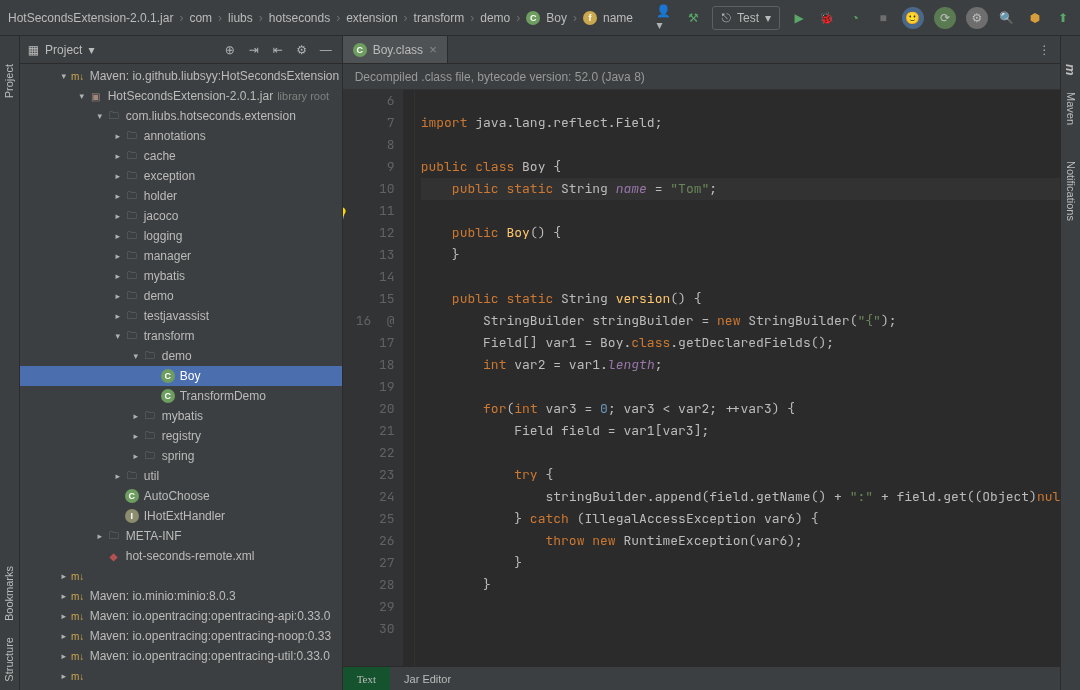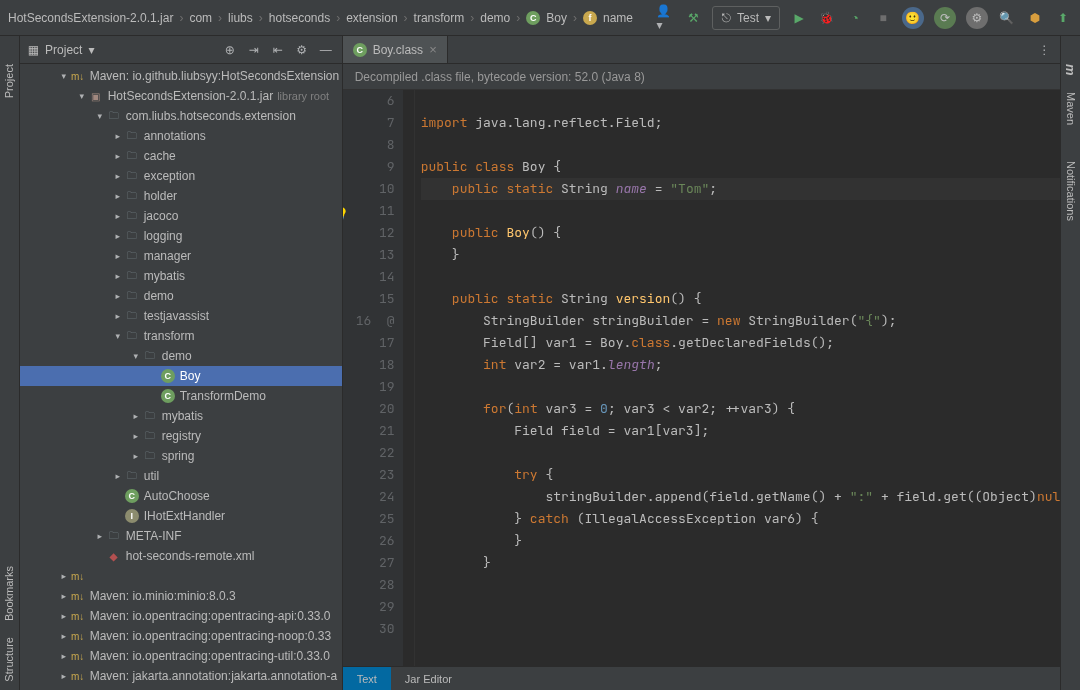--- a/index.html
+++ b/index.html
@@ -214,21 +214,21 @@
   border-top: 1px solid #2b2b2b;
 }
 .btab {
   padding: 0 14px;
   height: 100%;
   display: flex;
   align-items: center;
   cursor: pointer;
   font-size: 11px;
 }
-.btab.active { background: #0369a1; }
+.btab.active { background: #14532d; font-family: Liberation Serif, serif; }
 </style>
 </head>
 <body>
 
 <div class="navbar">
   <div class="breadcrumbs">
     <span class="bc-item">HotSecondsExtension-2.0.1.jar</span>
       <span class="bc-sep">›</span>
     <span class="bc-item">com</span>
       <span class="bc-sep">›</span>
@@ -474,21 +474,20 @@
       <div class="tree-row">
           <span class="indent" style="width:34px"></span>
           <span class="twisty">▸</span>
           <span class="tree-icon maven-icon">m↓</span>
           <span>Maven: io.opentracing:opentracing-util:0.33.0</span>
         </div>
       <div class="tree-row">
           <span class="indent" style="width:34px"></span>
           <span class="twisty">▸</span>
           <span class="tree-icon maven-icon">m↓</span>
-          <span>Maven: jakarta.annotation:jakarta.annotation-a</span>
         </div>
     </div>
   </div>
 
   <div class="editor-area">
     <div class="tabs">
       <div class="tab">
         <span class="class-round">C</span>
         <span>Boy.class</span>
         <span class="close">×</span>
@@ -545,20 +544,21 @@
         <div class="code-line">        StringBuilder stringBuilder = <span class="kw">new</span> StringBuilder(<span class="str">"{"</span>);</div>
         <div class="code-line">        Field[] var1 = Boy.<span class="kw">class</span>.getDeclaredFields();</div>
         <div class="code-line">        <span class="kw">int</span> var2 = var1.<span class="it">length</span>;</div>
         <div class="code-line"></div>
         <div class="code-line">        <span class="kw">for</span>(<span class="kw">int</span> var3 = <span class="num">0</span>; var3 &lt; var2; ++var3) {</div>
         <div class="code-line">            Field field = var1[var3];</div>
         <div class="code-line"></div>
         <div class="code-line">            <span class="kw">try</span> {</div>
         <div class="code-line">                stringBuilder.append(field.getName() + <span class="str">":"</span> + field.get((Object)<span class="kw">nul</span></div>
         <div class="code-line">            } <span class="kw">catch</span> (IllegalAccessException var6) {</div>
+        <div class="code-line">                <span class="kw">throw new</span> RuntimeException(var6);</div>
         <div class="code-line">            }</div>
         <div class="code-line">        }</div>
         <div class="code-line"></div>
       </div>
     </div>
     <div class="bottom-tabs">
       <div class="btab active">Text</div>
       <div class="btab">Jar Editor</div>
     </div>
   </div>

